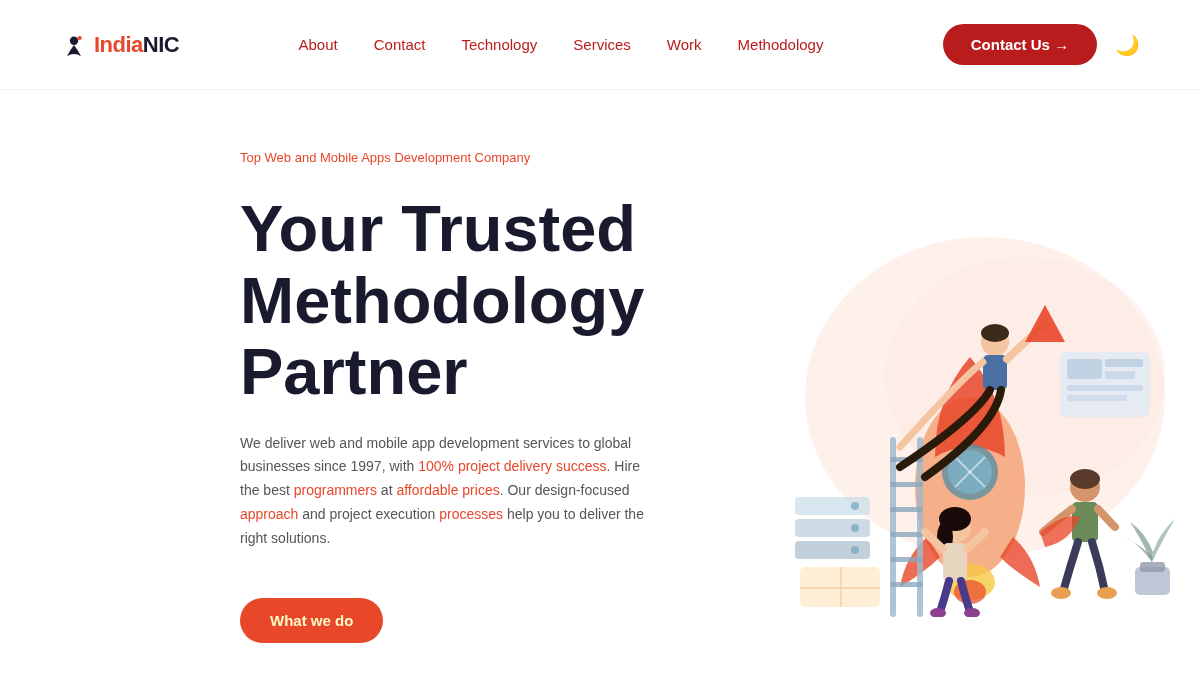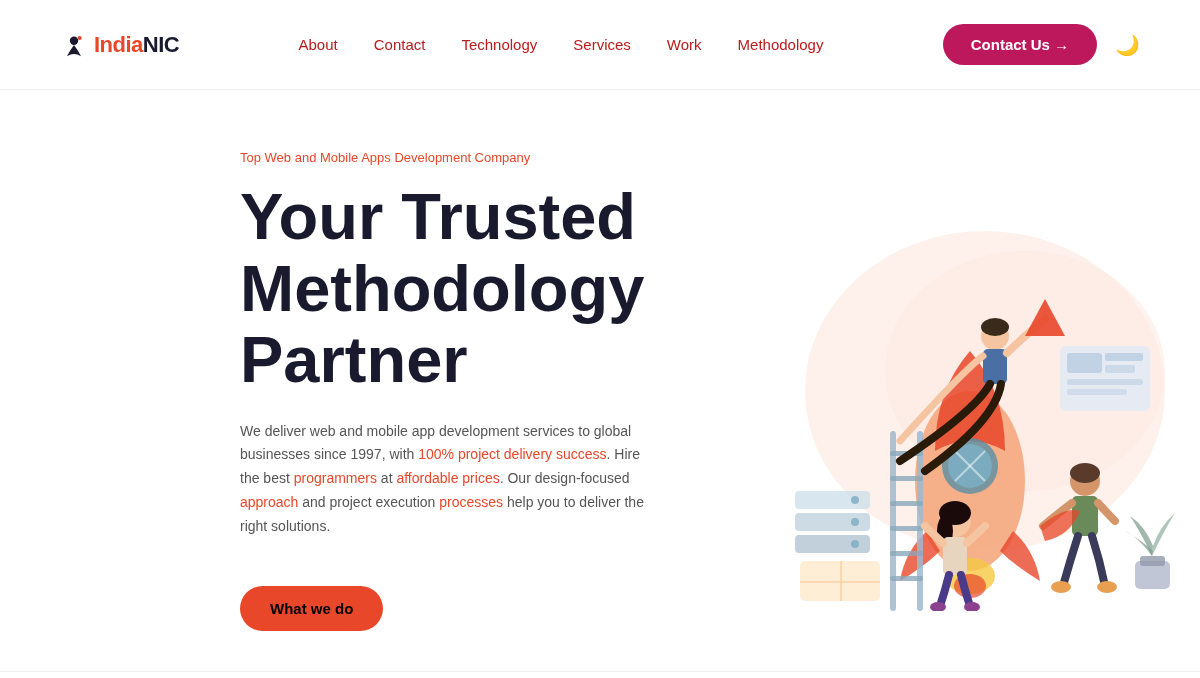--- a/index.html
+++ b/index.html
@@ -40,21 +40,21 @@
       color: #b91c1c;
       font-size: 15px;
       font-weight: 500;
     }
     .header-right {
       display: flex;
       align-items: center;
       gap: 18px;
     }
     .contact-btn {
-      background: #be185d;
+      background: #b91c1c;
       color: #fff;
       border: none;
       border-radius: 30px;
       padding: 12px 28px;
       font-size: 15px;
       font-weight: 600;
       cursor: pointer;
       display: flex;
       align-items: center;
       gap: 8px;
@@ -76,40 +76,40 @@
       position: relative;
       overflow: hidden;
     }
     .hero-left {
       max-width: 420px;
       flex-shrink: 0;
     }
     .hero-tagline {
       font-size: 13px;
       color: #e8472a;
-      margin-bottom: 16px;
+      margin-bottom: 28px;
       font-weight: 500;
     }
     .hero-title {
       font-size: 65px;
       font-weight: 800;
       line-height: 1.1;
       color: #1a1a2e;
       margin-bottom: 24px;
     }
     .hero-desc {
       font-size: 14px;
       line-height: 1.7;
       color: #555;
       margin-bottom: 48px;
     }
     .hero-desc a { color: #e8472a; text-decoration: none; }
     .what-we-do-btn {
       background: #e8472a;
-      color: #000000;
+      color: #fef9c3;
       border: none;
       border-radius: 30px;
       padding: 14px 30px;
       font-size: 15px;
       font-weight: 600;
       cursor: pointer;
     }
 
     
     .hero-right {

